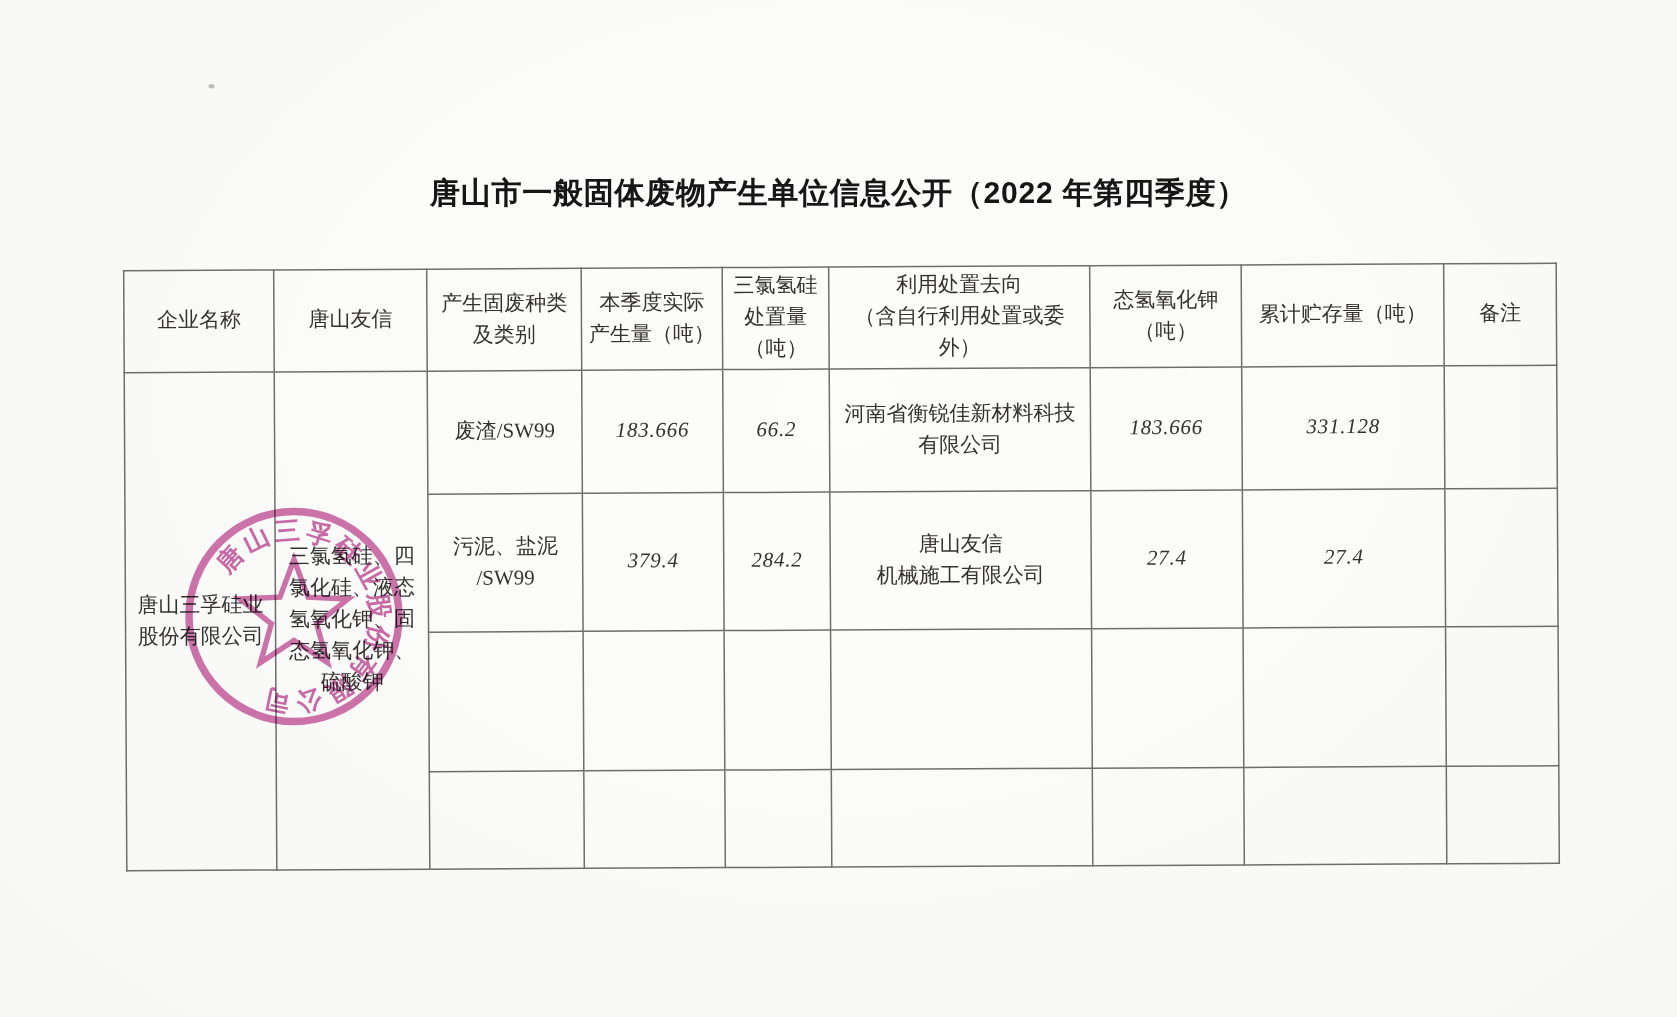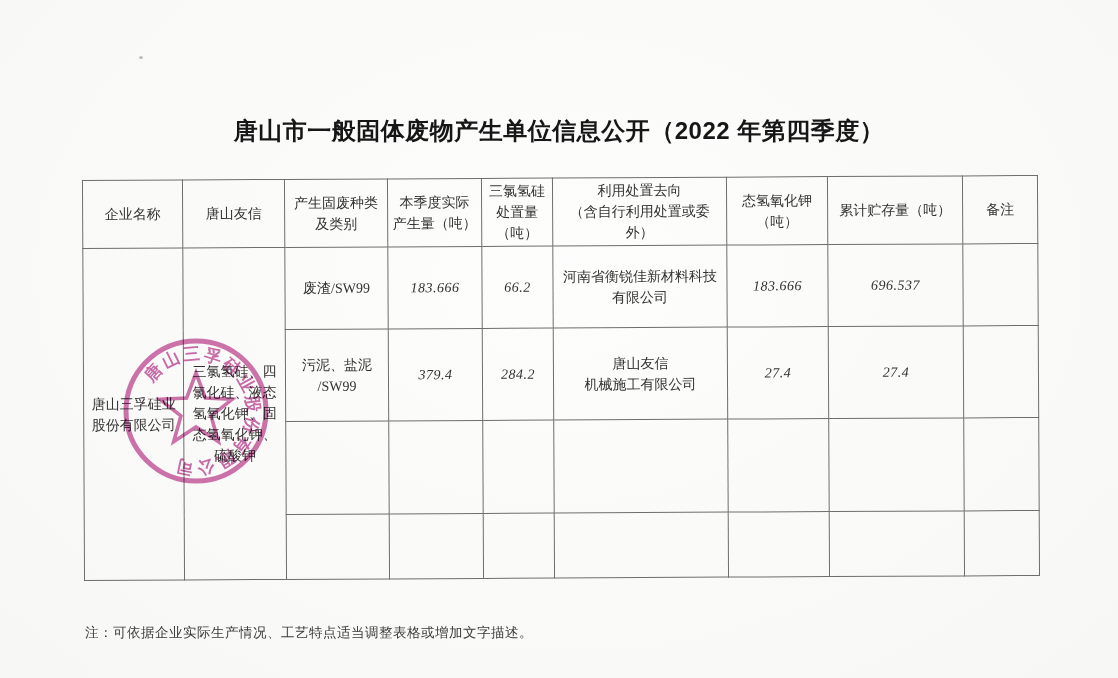--- a/index.html
+++ b/index.html
@@ -15,21 +15,21 @@
     position:absolute;inset:0;
     background:
       radial-gradient(ellipse at 50% 40%, rgba(255,255,255,.6), rgba(0,0,0,0.012)),
       #fafaf9;
   }
   .doc-title{
     position:absolute;left:0;top:115px;width:1118px;
     text-align:center;
     font-family:"Liberation Sans","DejaVu Sans",sans-serif;
     font-weight:bold;
-    font-size:24px;
+    font-size:20px;
     letter-spacing:.5px;
     color:#161616;
   }
   .table-wrap{
     position:absolute;left:83px;top:180px;
     transform:rotate(-0.3deg);
     transform-origin:0 50%;
   }
   table.waste{
     border-collapse:collapse;
@@ -137,21 +137,21 @@
 氯化硅、液态
 氢氧化钾、固
 态氢氧化钾、
 硫酸钾</td>
         <td>废渣/SW99</td>
         <td class="num">183.666</td>
         <td class="num">66.2</td>
         <td>河南省衡锐佳新材料科技
 有限公司</td>
         <td class="num">183.666</td>
-        <td class="num">696.537</td>
+        <td class="num">331.128</td>
         <td></td>
       </tr>
       <tr class="r2">
         <td>污泥、盐泥
 /SW99</td>
         <td class="num">379.4</td>
         <td class="num">284.2</td>
         <td>唐山友信
 机械施工有限公司</td>
         <td class="num">27.4</td>
@@ -192,15 +192,14 @@
         <text transform="rotate(61)" x="0" y="-57" text-anchor="middle" dominant-baseline="central">业</text>
         <text transform="rotate(82.80000000000001)" x="0" y="-57" text-anchor="middle" dominant-baseline="central">股</text>
         <text transform="rotate(104.6)" x="0" y="-57" text-anchor="middle" dominant-baseline="central">份</text>
         <text transform="rotate(126.4)" x="0" y="-57" text-anchor="middle" dominant-baseline="central">有</text>
         <text transform="rotate(148.20000000000002)" x="0" y="-57" text-anchor="middle" dominant-baseline="central">限</text>
         <text transform="rotate(170)" x="0" y="-57" text-anchor="middle" dominant-baseline="central">公</text>
         <text transform="rotate(191.8)" x="0" y="-57" text-anchor="middle" dominant-baseline="central">司</text>
       </g>
   </svg>
 
-  <div class="foot-note">注：可依据企业实际生产情况、工艺特点适当调整表格或增加文字描述。</div>
 
 </div>
 
 </body></html>

